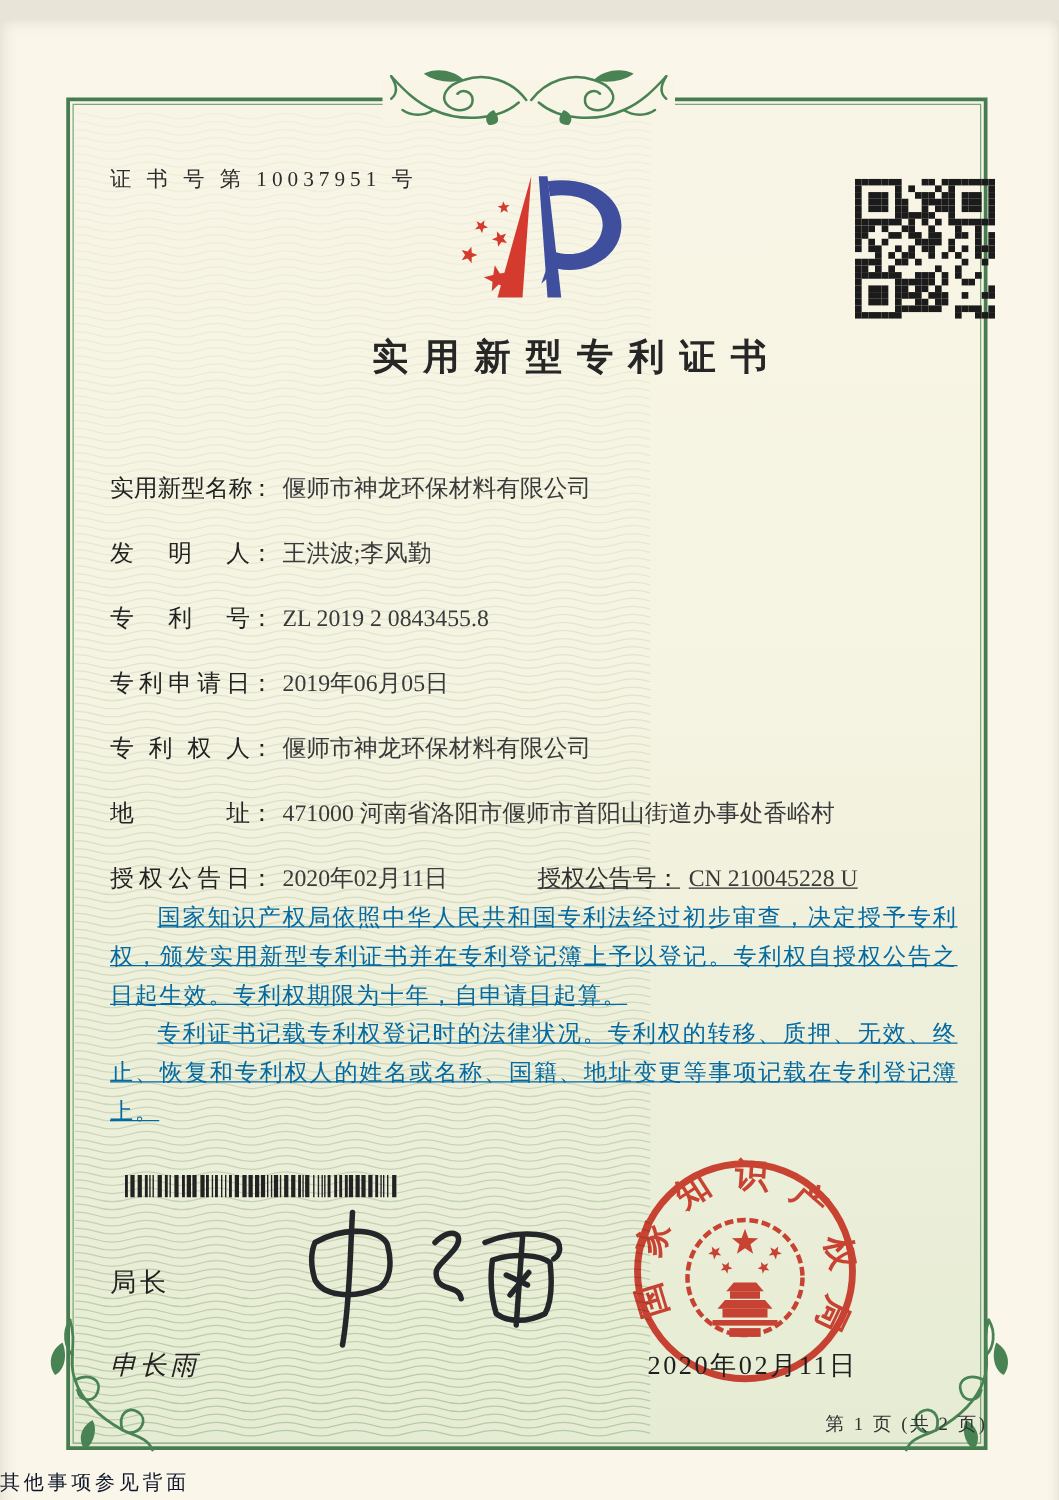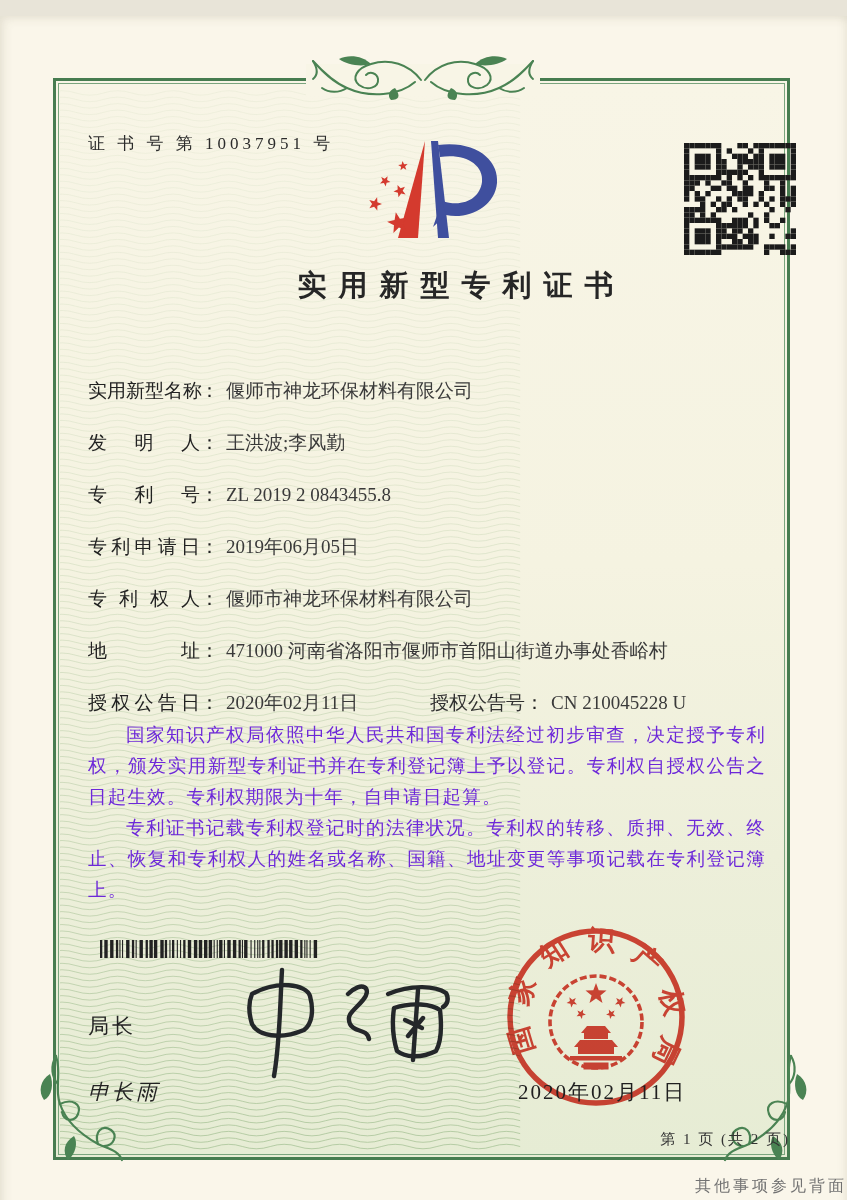--- a/index.html
+++ b/index.html
@@ -28,34 +28,34 @@
   .logo{position:absolute;left:345px;top:110px;}
   .qr{position:absolute;left:684px;top:127px;}
   .title{position:absolute;left:53px;top:250px;width:817px;text-align:center;
     font-size:29px;font-weight:bold;letter-spacing:12px;color:#262626;}
   
   .fields{position:absolute;left:88px;top:362px;width:690px;}
   .frow{height:20px;margin-bottom:32px;font-size:19px;white-space:nowrap;position:relative;color:#303030;}
   .flabel{display:inline-block;width:112px;text-align:justify;text-align-last:justify;color:#222;}
   .fcolon{margin-right:7px;color:#222;}
   .fvalue{color:#3a3a3a;}
-  .grant-pub{position:absolute;left:342px;top:0;}
+  .grant-pub{position:absolute;left:342px;top:0;text-decoration:underline;}
   
   .notice{position:absolute;left:88px;top:704px;width:678px;font-size:18.5px;line-height:31px;
-    text-align:justify;color:#6d28d9;letter-spacing:1.2px;}
+    text-align:justify;color:#0369a1;letter-spacing:1.2px;text-decoration:underline;}
   .notice p{margin:0;text-indent:2.05em;}
   
   .barcode{position:absolute;left:100px;top:924px;}
   .official-title{position:absolute;left:88px;top:996px;font-size:21px;letter-spacing:3px;color:#222;}
   .official-name{position:absolute;left:88px;top:1062px;font-size:21px;letter-spacing:3px;color:#222;font-style:italic;}
   .signature{position:absolute;left:222px;top:946px;}
   .seal{position:absolute;left:500px;top:905px;mix-blend-mode:multiply;opacity:.93;}
   .seal-date{position:absolute;left:518px;top:1062px;font-size:21px;letter-spacing:2px;color:#1f1f1f;}
   .footer-page{position:absolute;left:53px;top:1114px;width:737px;text-align:right;font-size:15px;letter-spacing:2px;color:#333;}
-  .back-note{position:absolute;left:0;top:1160px;width:847px;text-align:right;font-size:16px;letter-spacing:3px;color:#737373;}
+  .back-note{position:absolute;left:0;top:1160px;width:847px;text-align:left;font-size:16px;letter-spacing:3px;color:#0f172a;}
 </style>
 </head>
 <body>
 
 <div class="page">
 
   <div class="frame">
     <svg id="waves" class="waves" preserveAspectRatio="none" viewBox="0 0 729 1074">
         <path d="M-12 8.0 q 14 -4.5 28 0 t 28 0 t 28 0 t 28 0 t 28 0 t 28 0 t 28 0 t 28 0 t 28 0 t 28 0 t 28 0 t 28 0 t 28 0 t 28 0 t 28 0 t 28 0 t 28 0 " fill="none" stroke="#99b989" stroke-width="1" opacity="0.100"></path>
         <path d="M-12 14.5 q 14 -4.5 28 0 t 28 0 t 28 0 t 28 0 t 28 0 t 28 0 t 28 0 t 28 0 t 28 0 t 28 0 t 28 0 t 28 0 t 28 0 t 28 0 t 28 0 t 28 0 t 28 0 " fill="none" stroke="#99b989" stroke-width="1" opacity="0.100"></path>

